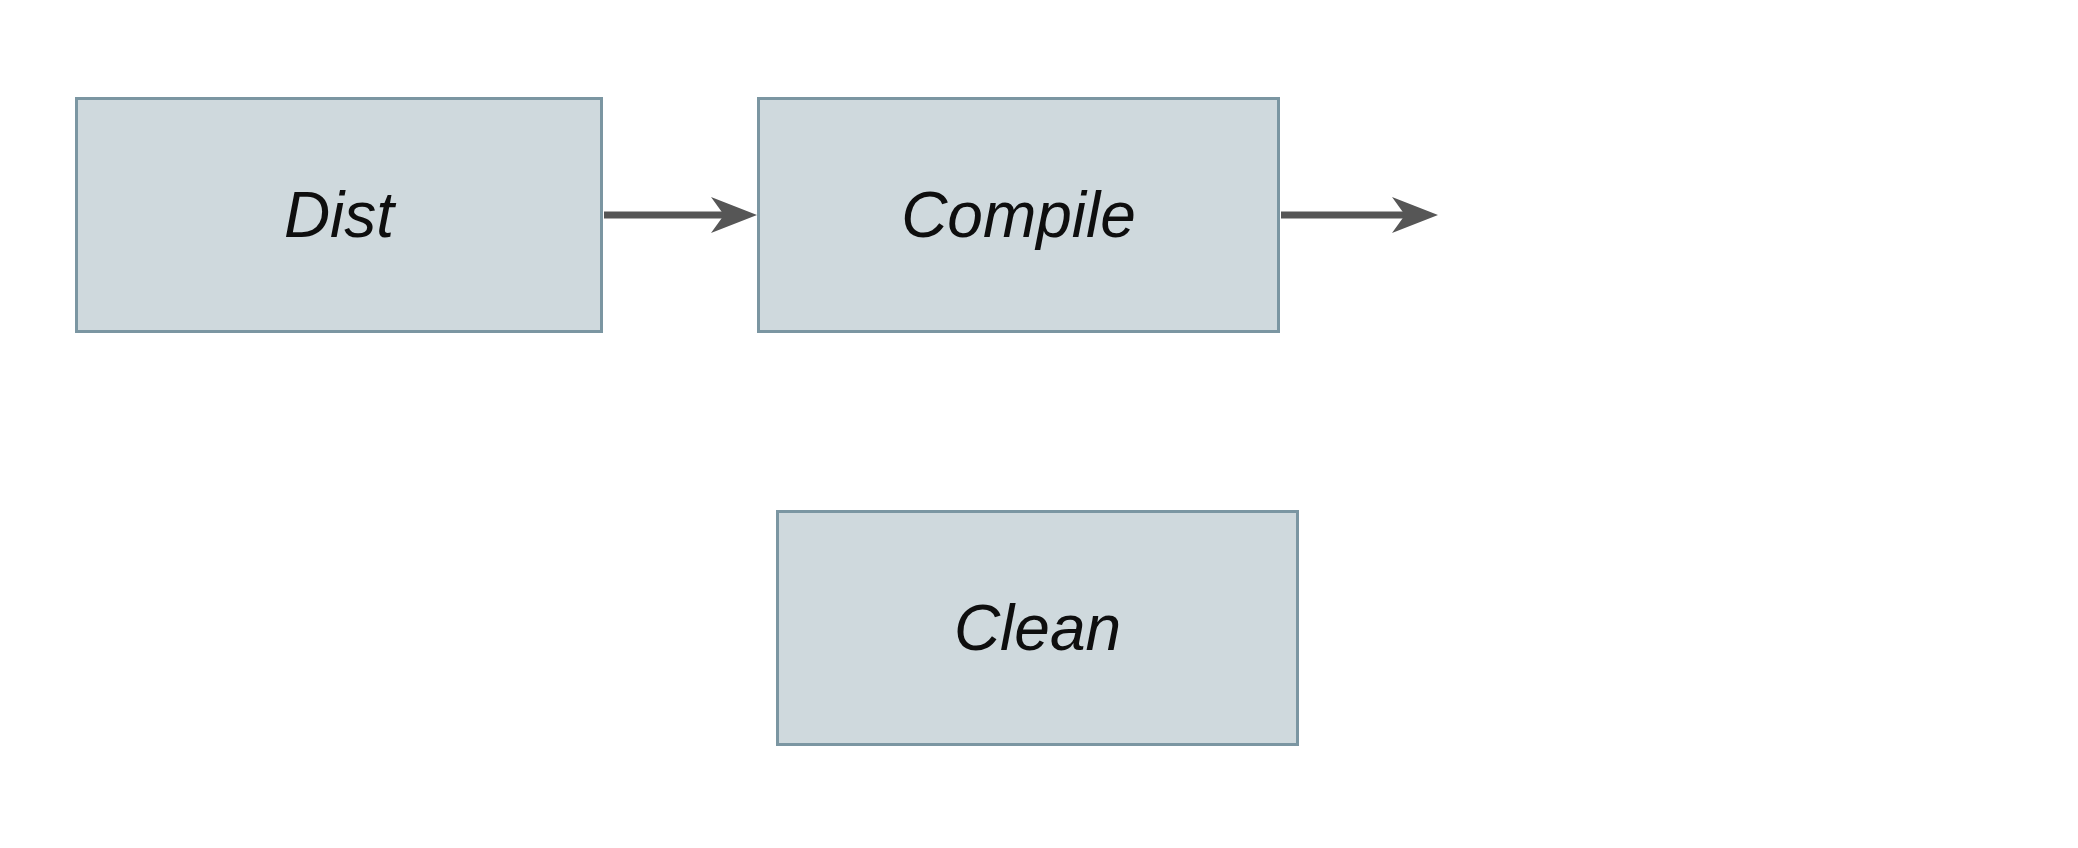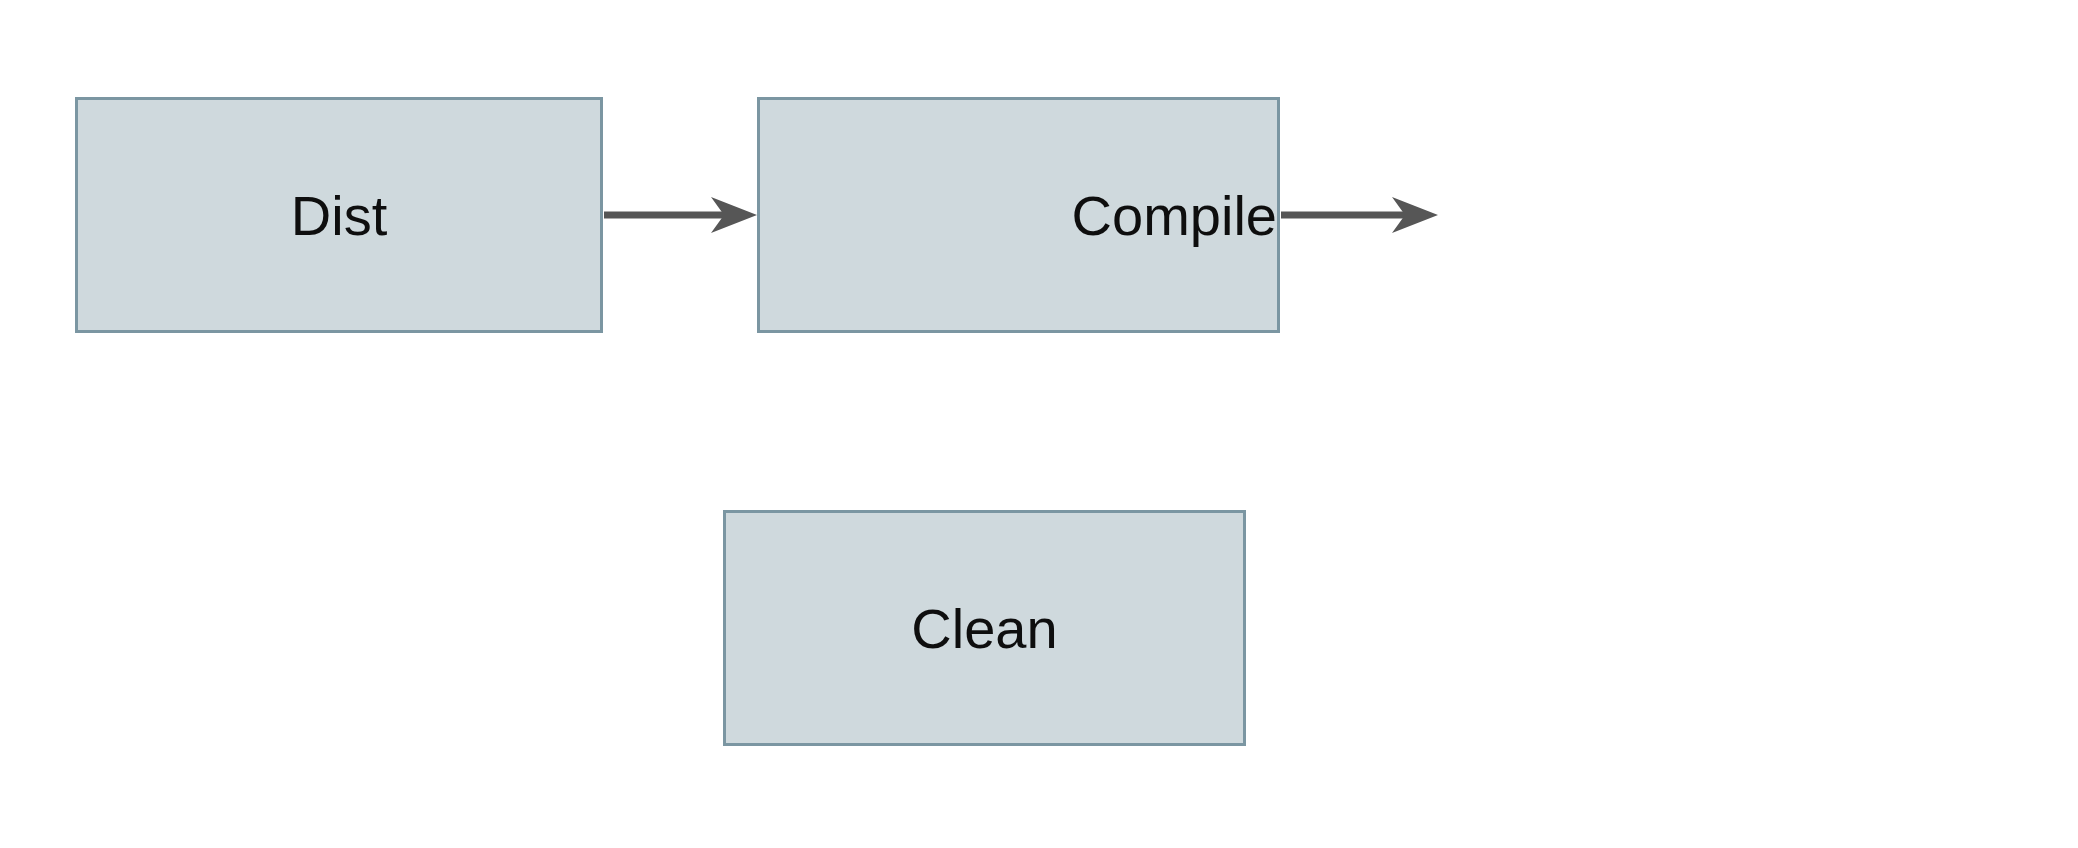--- a/index.html
+++ b/index.html
@@ -36,30 +36,31 @@
   .node {
     position: absolute;
     box-sizing: border-box;
     background: var(--node-fill, #cfd9dd);
     border: 3px solid var(--node-border, #7b96a2);
     display: flex;
     align-items: center;
     justify-content: center;
   }
   .node-label {
-    font-size: 56px;
+    font-size: 64px;
     font-weight: 400;
     color: var(--text, #0e0e0e);
     letter-spacing: 0px;
     user-select: none;
+    font-style: italic;
   }
   .node-dist    { left: 75px;   top: 97px;  width: 528px; height: 236px; }
-  .node-compile { left: 757px;  top: 97px;  width: 523px; height: 236px; justify-content: flex-end; }
+  .node-compile { left: 757px;  top: 97px;  width: 523px; height: 236px; }
   .node-init    { left: 1438px; top: 97px;  width: 528px; height: 236px; }
-  .node-clean   { left: 723px;  top: 510px; width: 523px; height: 236px; }
+  .node-clean   { left: 776px;  top: 510px; width: 523px; height: 236px; }
 </style>
 </head>
 <body>
 
 <div class="canvas">
 
   <svg class="edge-layer" viewBox="0 0 2078 848" xmlns="http://www.w3.org/2000/svg">
     <g class="edge">
       <line class="arrow-shaft" x1="604" y1="215" x2="726" y2="215"></line>
       <polygon class="arrow-head" points="757,215 711,197 724,215 711,233"></polygon>

